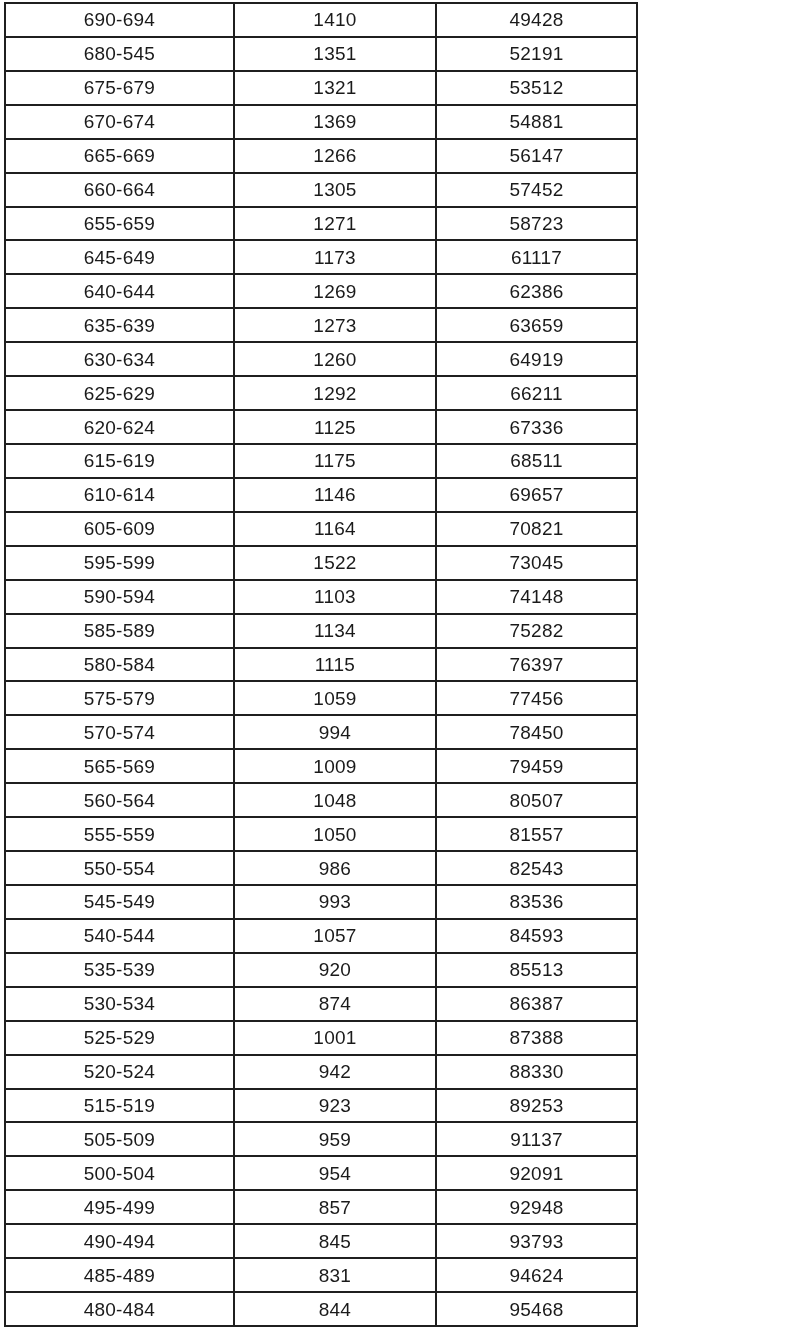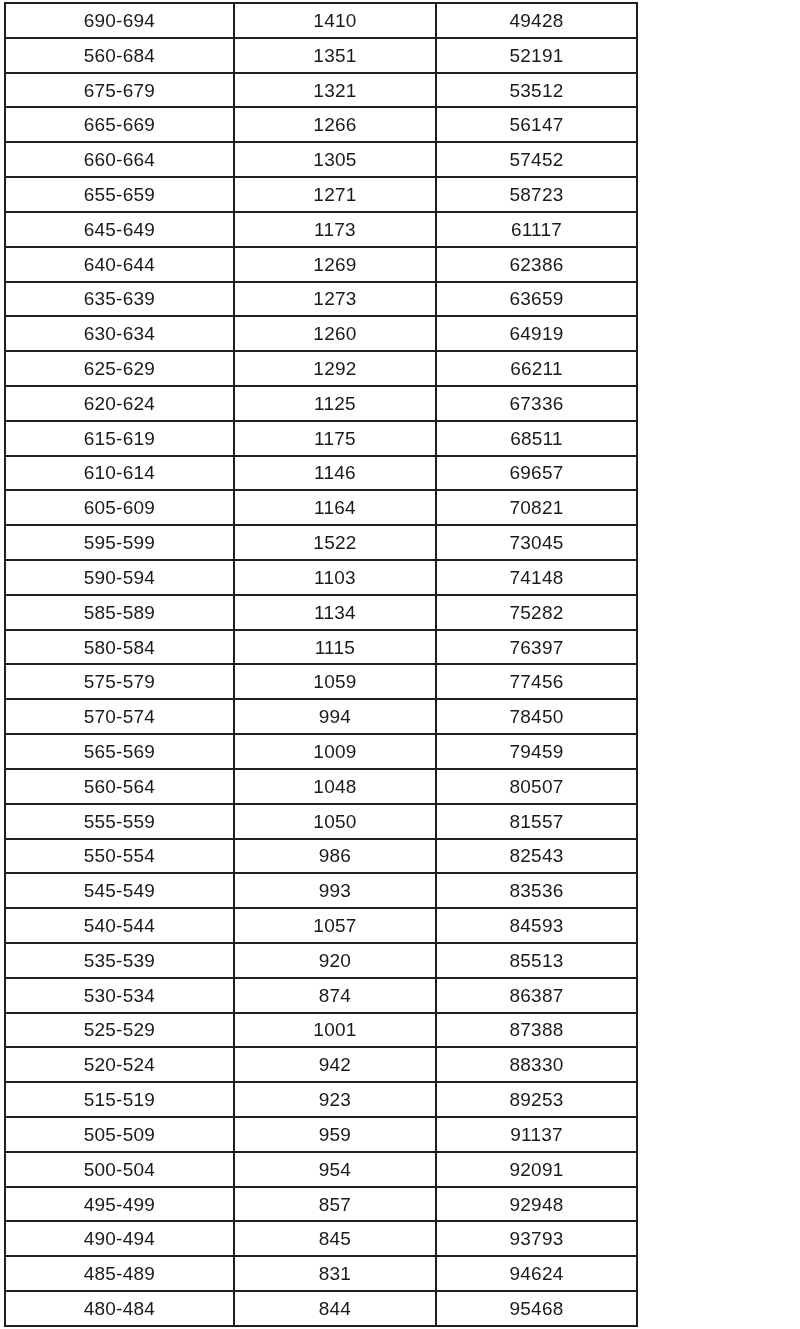--- a/index.html
+++ b/index.html
@@ -48,28 +48,33 @@
       <col style="width: 32%;">
       <col style="width: 31.8%;">
     </colgroup>
     <tbody id="table-body">
         <tr>
           <td>690-694</td>
           <td>1410</td>
           <td>49428</td>
         </tr>
         <tr>
-          <td>560-684</td>
+          <td>680-545</td>
           <td>1351</td>
           <td>52191</td>
         </tr>
         <tr>
           <td>675-679</td>
           <td>1321</td>
           <td>53512</td>
+        </tr>
+        <tr>
+          <td>670-674</td>
+          <td>1369</td>
+          <td>54881</td>
         </tr>
         <tr>
           <td>665-669</td>
           <td>1266</td>
           <td>56147</td>
         </tr>
         <tr>
           <td>660-664</td>
           <td>1305</td>
           <td>57452</td>

